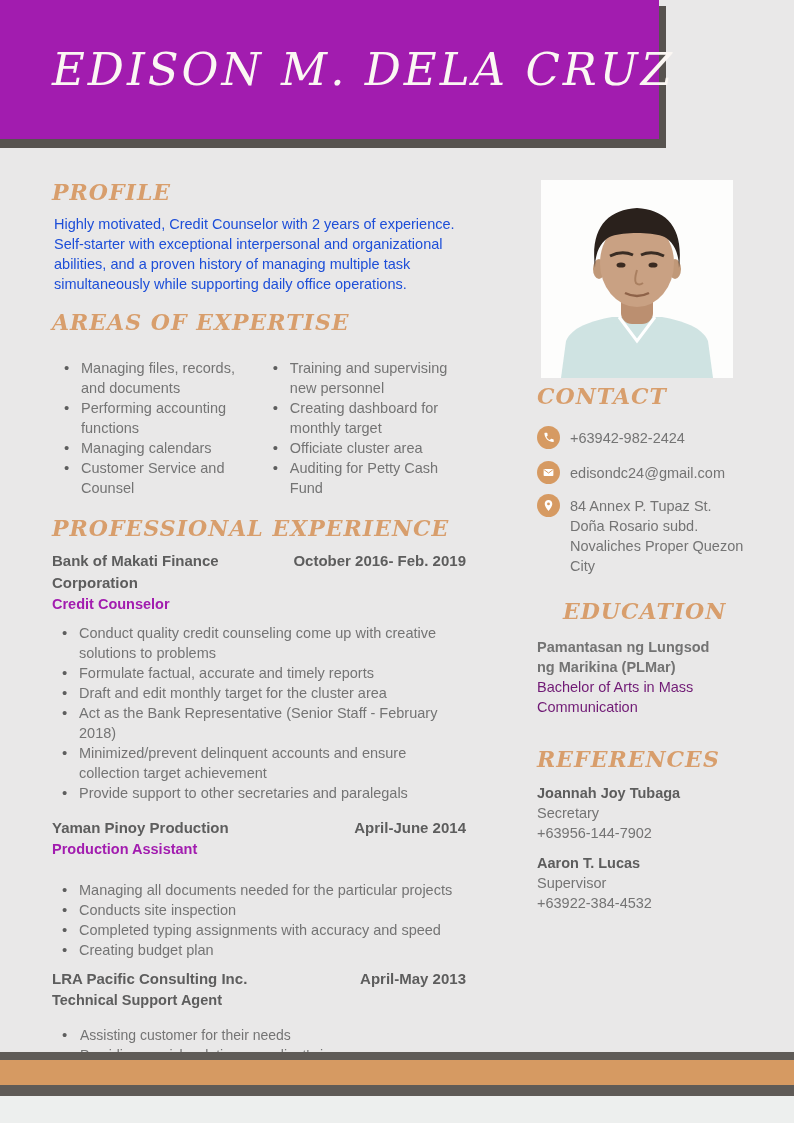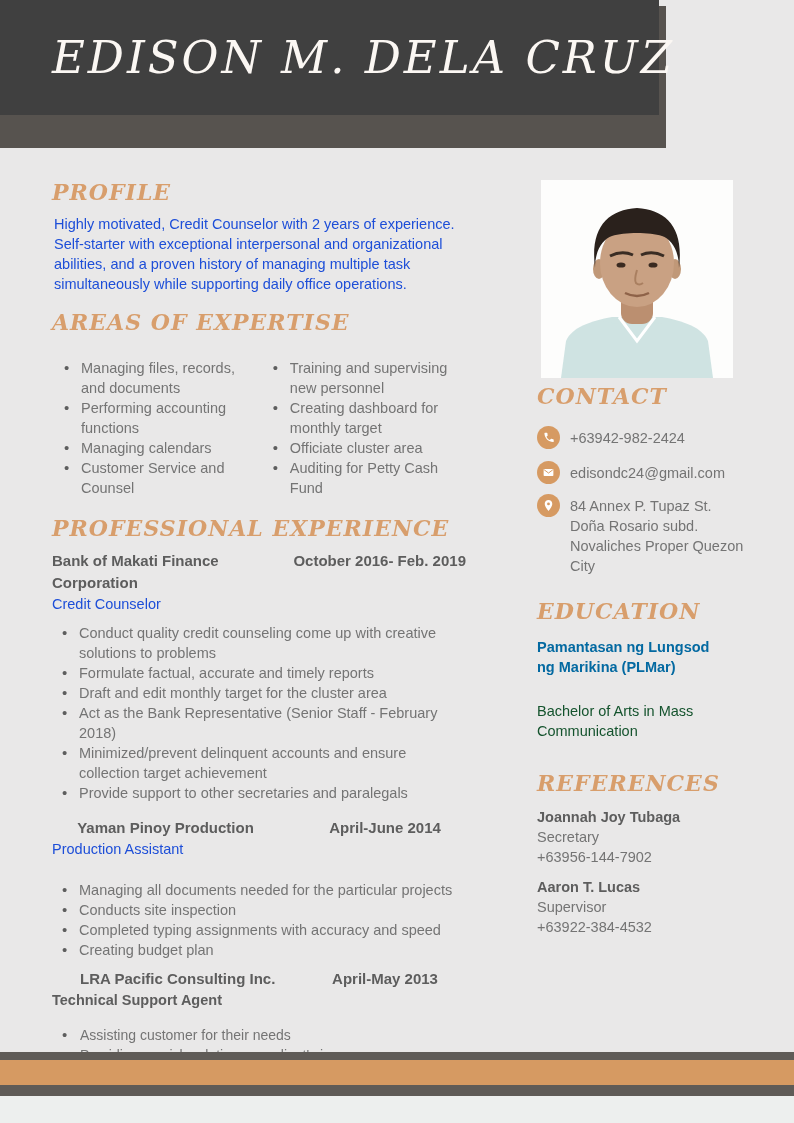--- a/index.html
+++ b/index.html
@@ -13,22 +13,22 @@
   }
 
   
   .header-shadow {
     position:absolute; left:0; top:6px;
     width:666px; height:142px;
     background:#57534f;
   }
   .header {
     position:absolute; left:0; top:0;
-    width:659px; height:115px;
-    background:#404040;
+    width:659px; height:139px;
+    background:#a21caf;
     display:flex; align-items:center;
   }
   .name {
     font-family:"DejaVu Serif", serif;
     font-style:italic; font-weight:400;
     font-size:45px; color:#fbf7f3;
     letter-spacing:3px;
     padding-left:52px;
     white-space:nowrap;
   }
@@ -61,24 +61,24 @@
   ul.blt li::before {
     content:"\2022"; position:absolute; left:2px; top:0;
     color:#5e5e5e; font-size:15px;
   }
   .exp-left  { width:204px; }
   .exp-right { width:198px; }
 
   
   .experience-heading { margin-top:8px; }
   .job { margin-top:8px; }
-  .job-head { display:flex; justify-content:center; align-items:flex-start; }
+  .job-head { display:flex; justify-content:space-between; align-items:flex-start; }
   .company { font-size:15px; line-height:22px; font-weight:bold; color:#5d5d5d; width:252px; }
   .dates   { font-size:15px; line-height:22px; font-weight:bold; color:#5d5d5d; white-space:nowrap; }
-  .job-title { font-size:14.5px; line-height:21px; color:#1d4ed8; }
+  .job-title { font-size:14.5px; line-height:21px; color:#a21caf;font-weight:bold; }
   .job-title.bold { font-weight:bold; color:#5d5d5d; }
   .job-bullets { margin-top:0; }
   .job-bullets li { line-height:21px; padding-left:17px; }
   .job-bullets.gap { margin-top:20px; }
   .job-bullets.gap2 { margin-top:14px; font-size:14px; }
   .job-bullets.gap2 li { font-size:14px; padding-left:20px; }
 
   
   .photo {
     position:absolute; left:541px; top:180px;
@@ -91,23 +91,23 @@
   .contact-item { display:flex; margin-bottom:12px; }
   .icon-circle {
     flex:0 0 23px; width:23px; height:23px; border-radius:50%;
     background:#d69a62; margin-right:10px;
     display:flex; align-items:center; justify-content:center;
   }
   .icon-circle svg { width:13px; height:13px; display:block; }
   .contact-text { font-size:14.5px; line-height:20px; color:#747474; padding-top:2px; width:176px; }
 
   
-  .education-heading { margin-top:21px; }
-  .edu-school { margin-top:12px; font-size:14.5px; line-height:20px; font-weight:bold; color:#0369a1; width:190px; }
-  .edu-degree { font-size:14.5px; line-height:20px; color:#14532d; width:190px;margin-top:24px; }
+  .education-heading { margin-top:21px;margin-left:26px; }
+  .edu-school { margin-top:12px; font-size:14.5px; line-height:20px; font-weight:bold; color:#737373; width:190px; }
+  .edu-degree { font-size:14.5px; line-height:20px; color:#701a75; width:190px; }
 
   
   .references-heading { margin-top:28px; }
   .ref-person { margin-top:10px; }
   .ref-name  { font-size:14.5px; line-height:20px; font-weight:bold; color:#5d5d5d; }
   .ref-title { font-size:14.5px; line-height:20px; color:#747474; }
   .ref-phone { font-size:14.5px; line-height:20px; color:#747474; }
 
   
   .band-dark-top    { position:absolute; left:0; top:1052px; width:794px; height:8px;  background:#5f5b57; }

